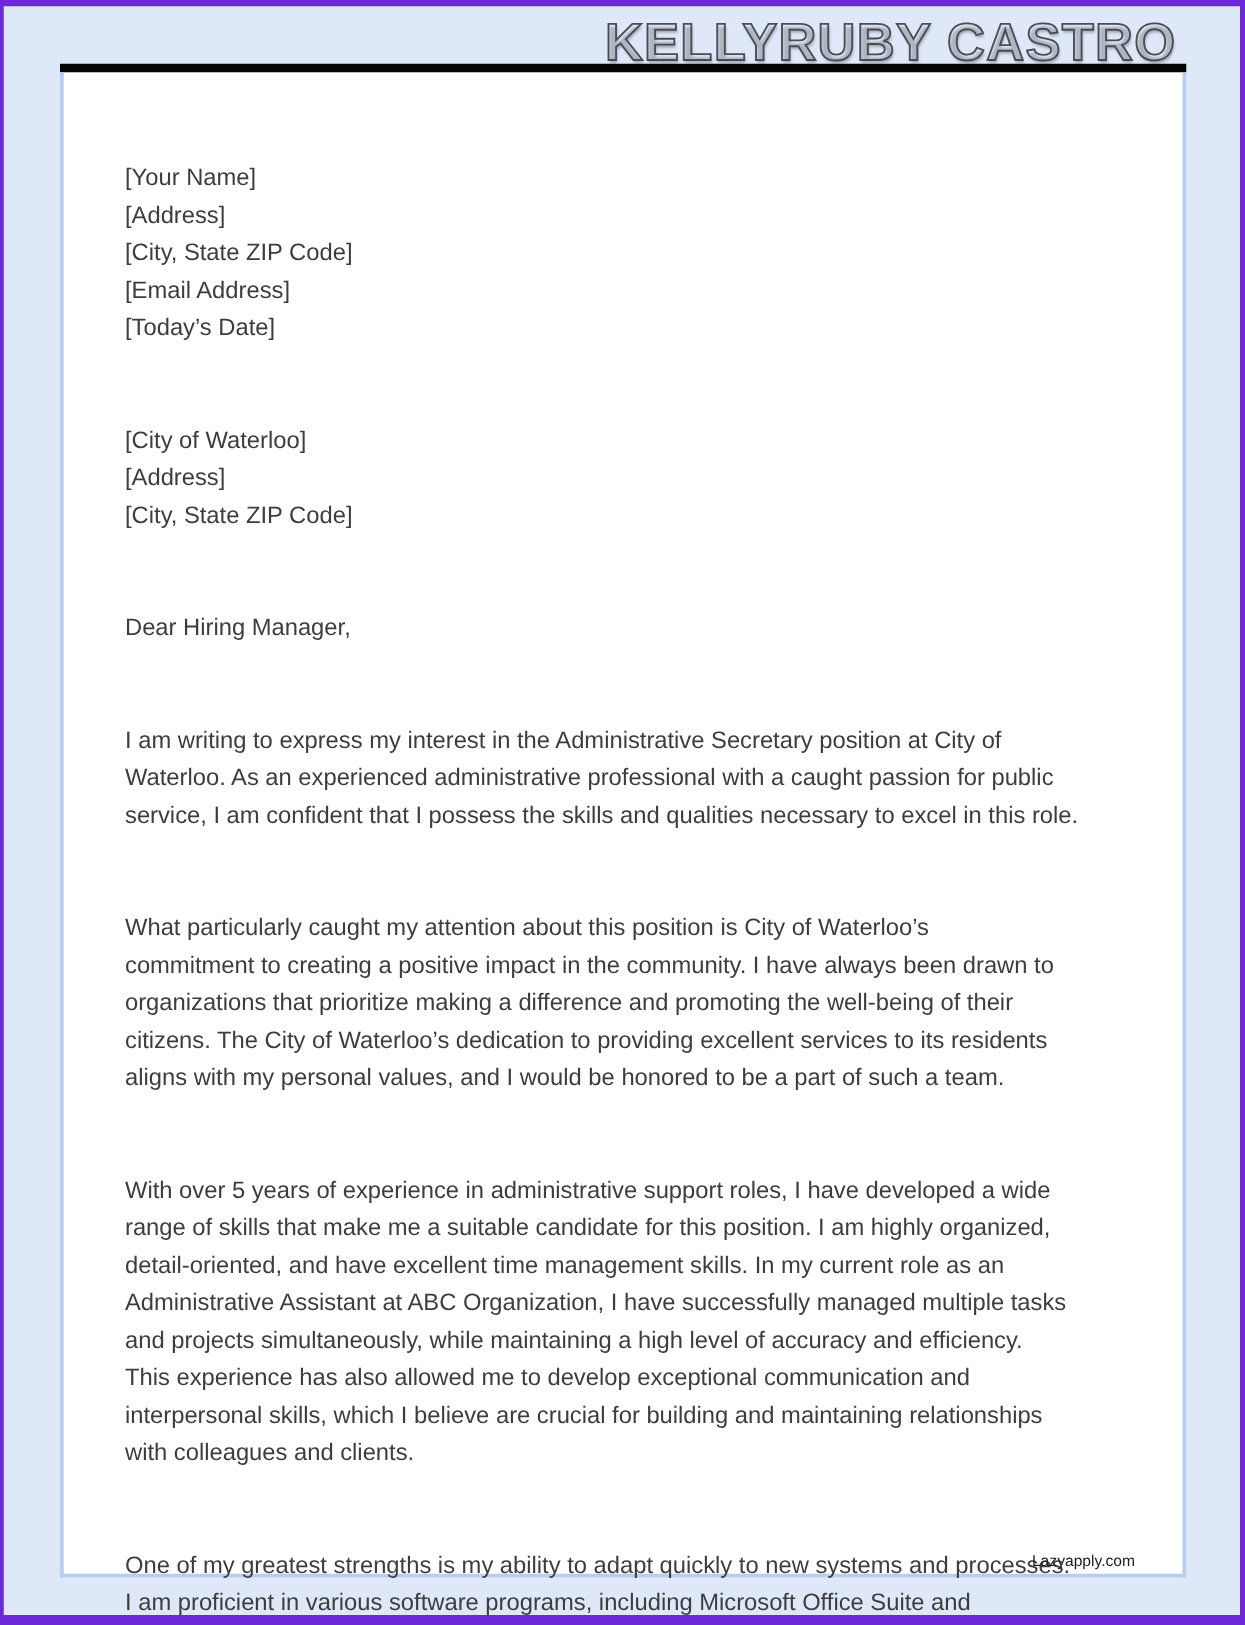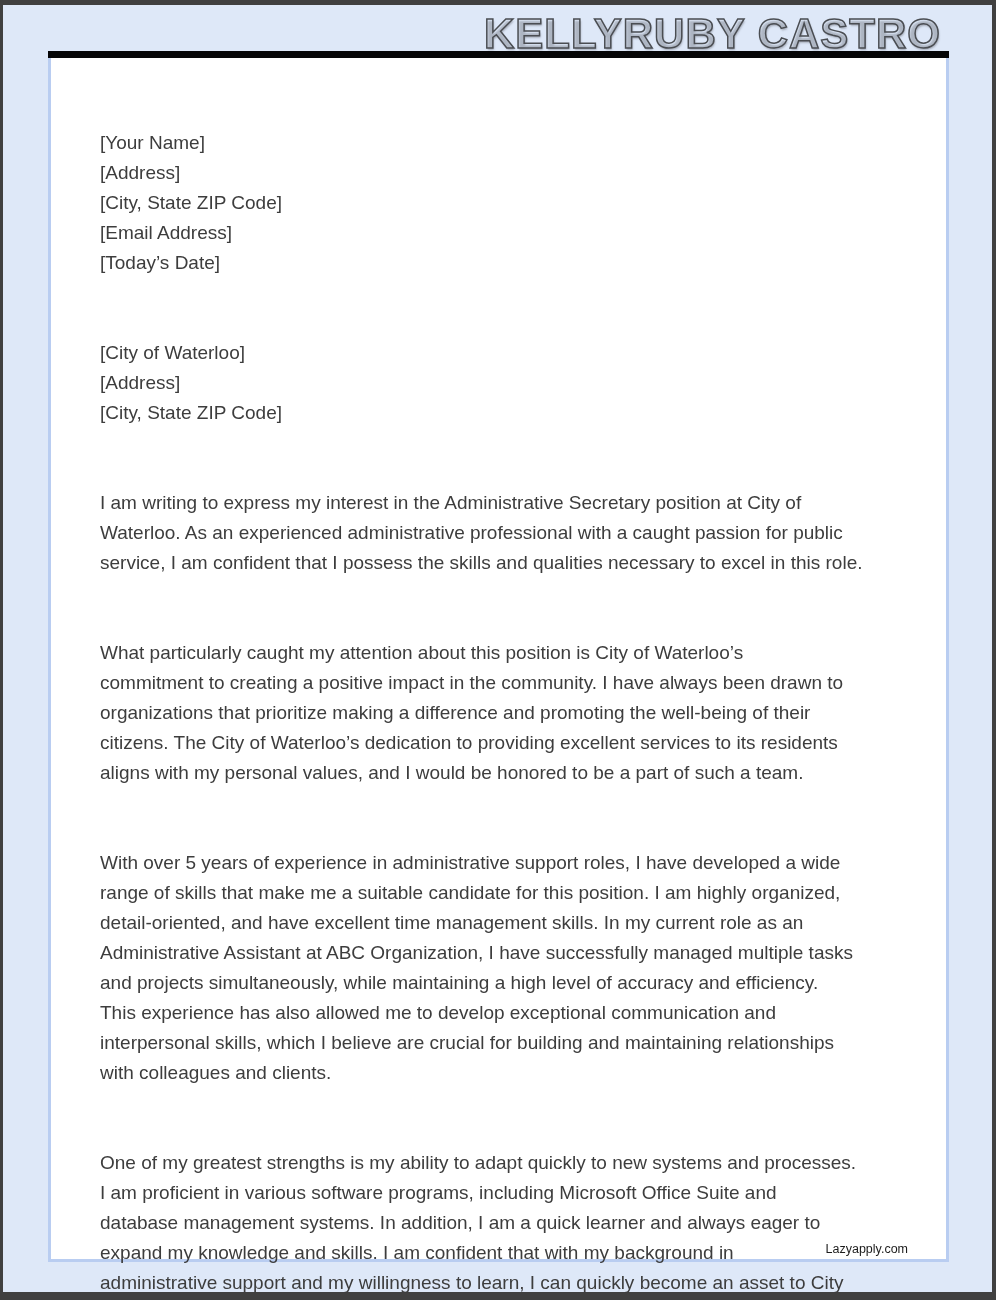--- a/index.html
+++ b/index.html
@@ -4,21 +4,21 @@
 <style>
   html,body{margin:0;padding:0;}
   body{
     width:996px;height:1300px;
     font-family:"Liberation Sans", sans-serif;
     -webkit-font-smoothing:antialiased;
   }
   .frame{
     position:relative;
     width:996px;height:1300px;
-    background:#404040;
+    background:#6d28d9;
     overflow:hidden;
   }
   .canvas{
     position:absolute;
     left:3px;top:5px;right:4px;bottom:8px;
     background:#dee8f8;
   }
   .brand-name{
     position:absolute;
     top:6px;right:51px;
@@ -80,20 +80,21 @@
   <div class="page">
     <div class="letter">
       <p>[Your Name]
 [Address]
 [City, State ZIP Code]
 [Email Address]
 [Today’s Date]</p>
       <p>[City of Waterloo]
 [Address]
 [City, State ZIP Code]</p>
+      <p>Dear Hiring Manager,</p>
       <p>I am writing to express my interest in the Administrative Secretary position at City of
 Waterloo. As an experienced administrative professional with a caught passion for public
 service, I am confident that I possess the skills and qualities necessary to excel in this role.</p>
       <p>What particularly caught my attention about this position is City of Waterloo’s
 commitment to creating a positive impact in the community. I have always been drawn to
 organizations that prioritize making a difference and promoting the well-being of their
 citizens. The City of Waterloo’s dedication to providing excellent services to its residents
 aligns with my personal values, and I would be honored to be a part of such a team.</p>
       <p>With over 5 years of experience in administrative support roles, I have developed a wide
 range of skills that make me a suitable candidate for this position. I am highly organized,

